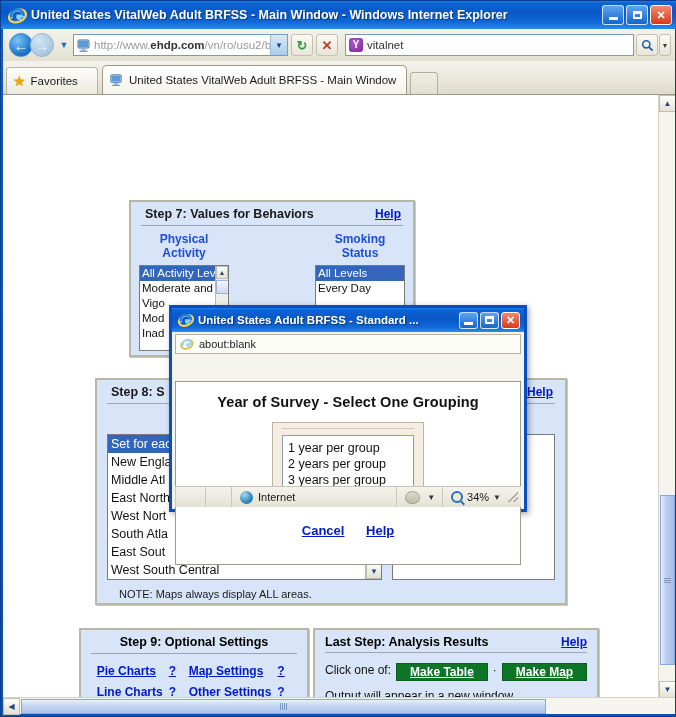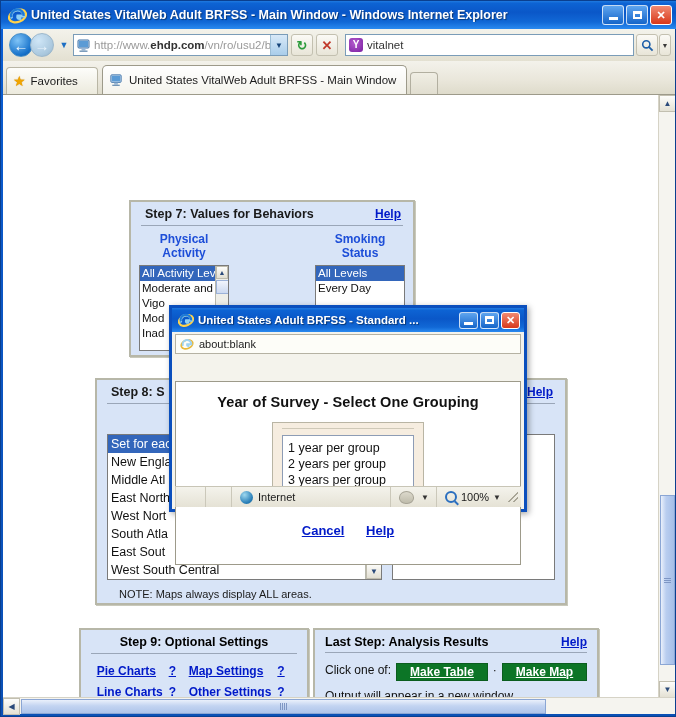--- a/index.html
+++ b/index.html
@@ -665,21 +665,21 @@
           <span class="st-cell" style="flex:1 1 auto">
             <span class="globe"></span>
             <span>Internet</span>
           </span>
           <span class="st-cell">
             <span class="lockish"></span>
             <span class="tri-dn">▼</span>
           </span>
           <span class="st-cell">
             <span class="zoom-ic"></span>
-            <span>100%</span>
+            <span>34%</span>
             <span class="tri-dn">▼</span>
           </span>
           <span class="resize-grip"></span>
         </div>
       </div>
 
     </div>
 
     <div id="vscroll">
       <div class="sb-arrow top">▲</div>

